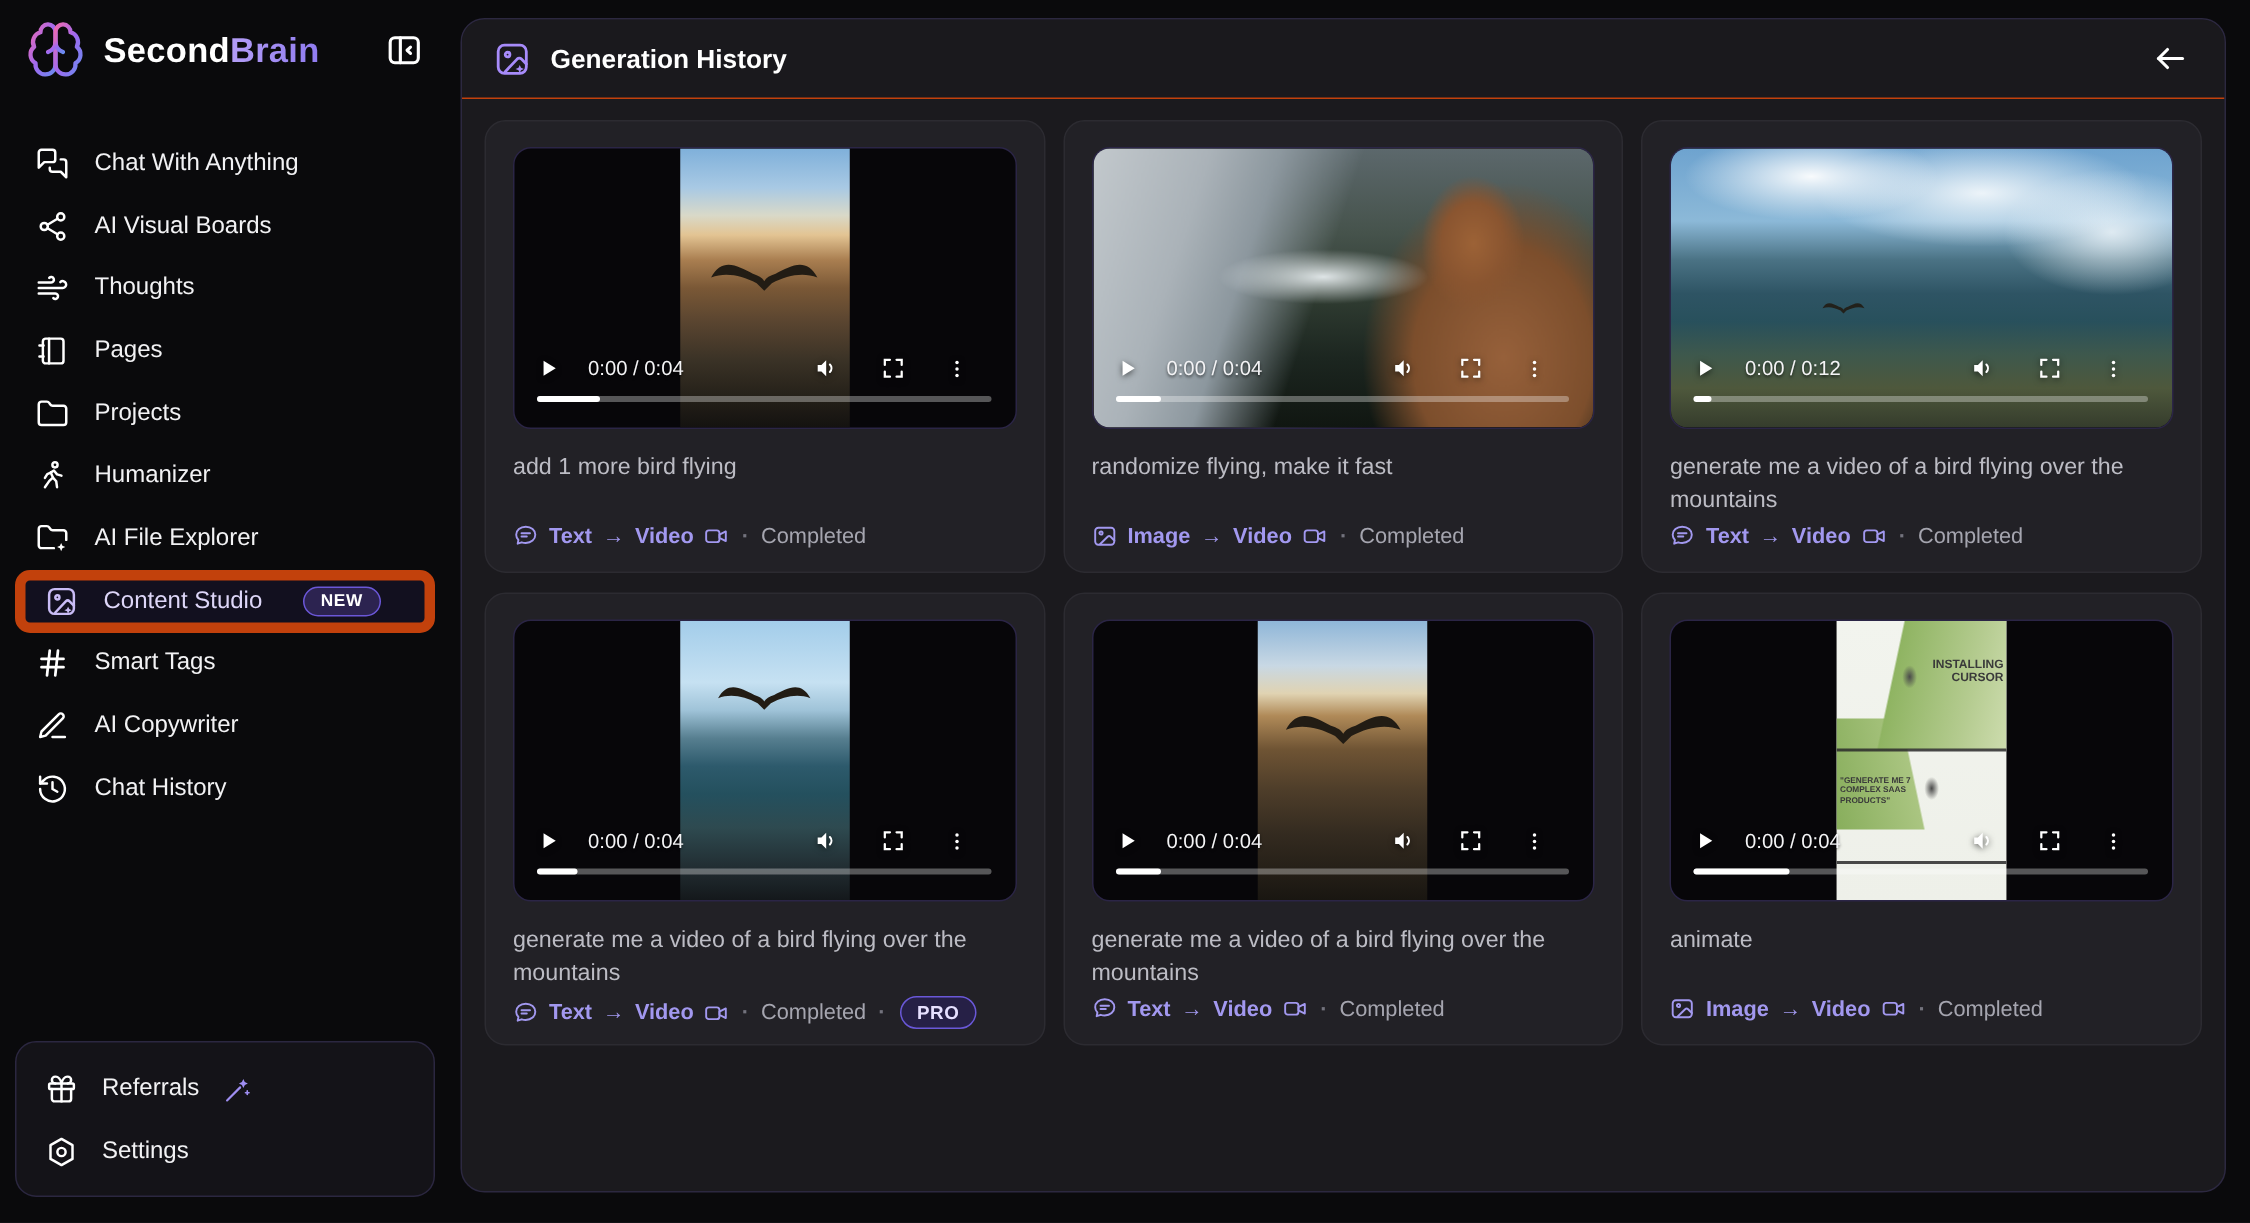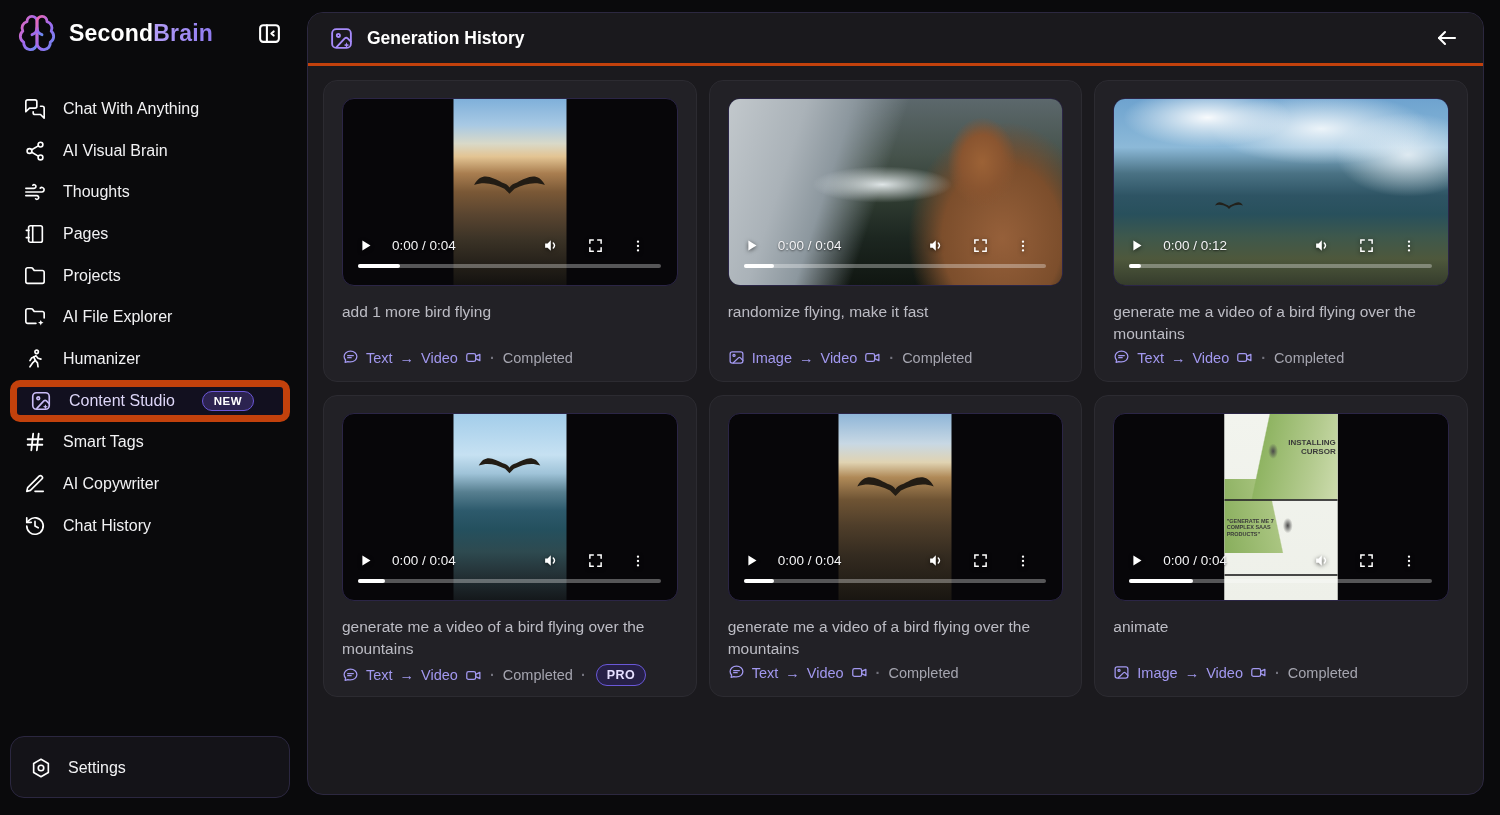--- a/index.html
+++ b/index.html
@@ -31,21 +31,21 @@
   .user-name { font-size:17px; font-weight:bold; color:#fff; }
   .credits { margin-left:auto; display:flex; align-items:center; gap:7px; border:1.5px solid #4a3e8c; background:#17132a; border-radius:10px; padding:5px 11px; font-weight:bold; font-size:14px; color:#fff; cursor:pointer; }
   .credits svg { width:13px; height:13px; stroke:#d9d2f8; }
   .foot-item { display:flex; align-items:center; gap:16px; height:42px; padding:0 7px; font-size:16px; font-weight:500; color:#f2f2f4; border-radius:10px; cursor:pointer; }
   .foot-item svg.mono { width:22px; height:22px; stroke:#fff; flex:none; }
   .wand { width:19px; height:19px; }
 
   
   .main { flex:1; display:flex; flex-direction:column; margin:12px 16px 20px 7px; min-width:0; }
   .main-panel { flex:1; display:flex; flex-direction:column; background:#1b1a1e; border:1px solid #2c2840; border-radius:16px; overflow:hidden; }
-  .panel-header { height:53px; flex:none; display:flex; align-items:center; padding:0 21px; border-bottom:3px solid #c2410c; background:#1a191d; }
+  .panel-header { height:53px; flex:none; display:flex; align-items:center; padding:0 21px; border-bottom:1px solid #c2410c; background:#1a191d; }
   .panel-header .hicon { width:25px; height:25px; margin-right:13px; }
   .panel-title { font-size:17.5px; font-weight:bold; color:#fff; }
   .back-btn { margin-left:auto; width:30px; height:30px; display:flex; align-items:center; justify-content:center; cursor:pointer; }
   .panel-body { flex:1; padding:14px 15px; display:grid; grid-template-columns:repeat(3,1fr); grid-auto-rows:302px; gap:13px 12px; align-content:start; }
 
   
   .card { background:#222126; border:1px solid #2c2b31; border-radius:14px; padding:17px 18px 0 18px; overflow:hidden; }
   .video { position:relative; height:188px; background:#070609; border:1px solid #2b2546; border-radius:12px; overflow:hidden; cursor:pointer; }
   .thumb { position:absolute; top:0; bottom:0; }
   .thumb.portrait { left:50%; transform:translateX(-50%); width:113px; }
@@ -88,21 +88,21 @@
   .meme-t2 { top:56%; left:2px; width:54px; font-size:5.5px; }
   .vp-controls { position:absolute; left:15px; right:32px; bottom:31px; display:flex; align-items:center; color:#fff; z-index:3; }
   .vp-controls svg { display:block; }
   .vp-time { margin-left:19px; font-size:13.5px; color:#f4f4f6; text-shadow:0 1px 2px rgba(0,0,0,.6); white-space:nowrap; }
   .vp-right { margin-left:auto; display:flex; align-items:center; gap:28px; }
   .vp-btn { cursor:pointer; filter:drop-shadow(0 1px 2px rgba(0,0,0,.6)); }
   .vp-progress { position:absolute; left:15px; right:16px; bottom:17px; height:4px; border-radius:2px; background:rgba(255,255,255,.32); z-index:3; cursor:pointer; }
   .vp-fill { height:100%; border-radius:2px; background:#ffffff; }
   .caption { margin-top:15px; min-height:46px; font-size:15.5px; line-height:1.45; color:#bcbcc4; }
   .meta { display:flex; align-items:center; gap:8px; margin-top:2px; font-size:14.5px; color:#a5a5af; }
-  .meta .flow { display:flex; align-items:center; gap:7px; color:#a298ef; font-weight:400; }
+  .meta .flow { display:flex; align-items:center; gap:7px; color:#a298ef; font-weight:700; }
   .meta svg { width:17px; height:17px; stroke:#a298ef; flex:none; }
   .dot-sep { color:#73737d; font-weight:bold; }
   .pro-badge { margin-left:2px; border:1.5px solid #6a58d8; background:#262046; color:#e6e0ff; font-weight:bold; font-size:12.5px; padding:3px 10px; border-radius:999px; letter-spacing:.4px; }
   svg.stroked { fill:none; stroke-width:1.8; stroke-linecap:round; stroke-linejoin:round; }
 </style>
 </head>
 <body>
 
 <div class="app">
 
@@ -140,21 +140,21 @@
           </svg>
         <span>Chat With Anything</span>
       </div>
       <div class="sb-item">
         <svg viewBox="0 0 24 24" class="stroked">
             <circle cx="18" cy="5" r="2.6"></circle>
             <circle cx="6" cy="12" r="2.6"></circle>
             <circle cx="18" cy="19" r="2.6"></circle>
             <path d="m8.4 13.3 7.2 4.3M15.6 6.4 8.4 10.7"></path>
           </svg>
-        <span>AI Visual Brain</span>
+        <span>AI Visual Boards</span>
       </div>
       <div class="sb-item">
         <svg viewBox="0 0 24 24" class="stroked">
             <path d="M17.7 7.7a2.5 2.5 0 1 1 1.8 4.3H2"></path>
             <path d="M9.6 4.6A2 2 0 1 1 11 8H2"></path>
             <path d="M12.6 19.4A2 2 0 1 0 14 16H2"></path>
           </svg>
         <span>Thoughts</span>
       </div>
       <div class="sb-item">
@@ -163,38 +163,38 @@
             <path d="M9.5 3v18"></path>
             <path d="M2.5 8h3M2.5 16h3"></path>
           </svg>
         <span>Pages</span>
       </div>
       <div class="sb-item">
         <svg viewBox="0 0 24 24" class="stroked">
             <path d="M20 20a2 2 0 0 0 2-2V8a2 2 0 0 0-2-2h-7.9a2 2 0 0 1-1.69-.9L9.6 3.9A2 2 0 0 0 7.93 3H4a2 2 0 0 0-2 2v13a2 2 0 0 0 2 2Z"></path>
           </svg>
         <span>Projects</span>
-      </div>
-      <div class="sb-item">
-        <svg viewBox="0 0 24 24" class="stroked">
-            <path d="M13 19H4a2 2 0 0 1-2-2V5a2 2 0 0 1 2-2h3.93a2 2 0 0 1 1.67.9l.81 1.2a2 2 0 0 0 1.69.9H20a2 2 0 0 1 2 2v5"></path>
-            <path d="M18.3 15.2l.9 2.1 2.1.9-2.1.9-.9 2.1-.9-2.1-2.1-.9 2.1-.9z" fill="#fff" stroke="none"></path>
-          </svg>
-        <span>AI File Explorer</span>
       </div>
       <div class="sb-item">
         <svg viewBox="0 0 24 24" class="stroked">
             <circle cx="13.8" cy="4.2" r="1.9"></circle>
             <path d="M6.5 20.5l3.2-4.6 2.6-2.4-1.6-3.6"></path>
             <path d="M10.7 9.9 13 8.4l2.3 2.8 3.2.9"></path>
             <path d="m12.3 13.5 2.4 2.7.6 4.3"></path>
             <path d="M10.7 9.9 8.2 11l-1.7 2.8"></path>
           </svg>
         <span>Humanizer</span>
       </div>
+      <div class="sb-item">
+        <svg viewBox="0 0 24 24" class="stroked">
+            <path d="M13 19H4a2 2 0 0 1-2-2V5a2 2 0 0 1 2-2h3.93a2 2 0 0 1 1.67.9l.81 1.2a2 2 0 0 0 1.69.9H20a2 2 0 0 1 2 2v5"></path>
+            <path d="M18.3 15.2l.9 2.1 2.1.9-2.1.9-.9 2.1-.9-2.1-2.1-.9 2.1-.9z" fill="#fff" stroke="none"></path>
+          </svg>
+        <span>AI File Explorer</span>
+      </div>
       <div class="sb-item active">
         <svg viewBox="0 0 24 24" class="stroked">
             <rect x="3" y="3" width="18" height="18" rx="4"></rect>
             <circle cx="9" cy="9" r="1.5"></circle>
             <path d="m21 15-3.1-3.1a2 2 0 0 0-2.8 0L7.5 20"></path>
             <path d="M16.8 15.6l.8 1.9 1.9.8-1.9.8-.8 1.9-.8-1.9-1.9-.8 1.9-.8z" fill="#c9bcf6" stroke="none"></path>
           </svg>
         <span>Content Studio</span>
         <span class="badge-new">NEW</span>
       </div>
@@ -215,20 +215,34 @@
         <svg viewBox="0 0 24 24" class="stroked">
             <path d="M3 12a9 9 0 1 0 2.64-6.36L3 8"></path>
             <path d="M3 3v5h5"></path>
             <path d="M12 7v5l3.5 2"></path>
           </svg>
         <span>Chat History</span>
       </div>
     </nav>
 
     <div class="sb-footer">
+      <div class="foot-item">
+        <svg class="mono stroked" viewBox="0 0 24 24">
+            <rect x="3" y="8" width="18" height="4" rx="1"></rect>
+            <path d="M12 8v13"></path>
+            <path d="M19 12v7a2 2 0 0 1-2 2H7a2 2 0 0 1-2-2v-7"></path>
+            <path d="M7.5 8a2.5 2.5 0 0 1 0-5C11 3 12 8 12 8s1-5 4.5-5a2.5 2.5 0 0 1 0 5"></path>
+          </svg>
+        <span>Referrals</span>
+        <svg class="wand stroked" viewBox="0 0 24 24" style="stroke:#9f8ef2;">
+            <path d="m3 21 11-11"></path>
+            <path d="M15.5 5.5 16.7 3l1.2 2.5L20.5 6.7 18 7.9l-1.3 2.6-1.2-2.6L13 6.7z" fill="#9f8ef2" stroke="none"></path>
+            <path d="M20 13v3M18.5 14.5h3" style="stroke-width:1.4;"></path>
+          </svg>
+      </div>
       <div class="foot-item">
         <svg class="mono stroked" viewBox="0 0 24 24">
             <path d="M12 2.5 20 7v10l-8 4.5L4 17V7z" rx="2"></path>
             <circle cx="12" cy="12" r="3"></circle>
           </svg>
         <span>Settings</span>
       </div>
     </div>
   </aside>
 

